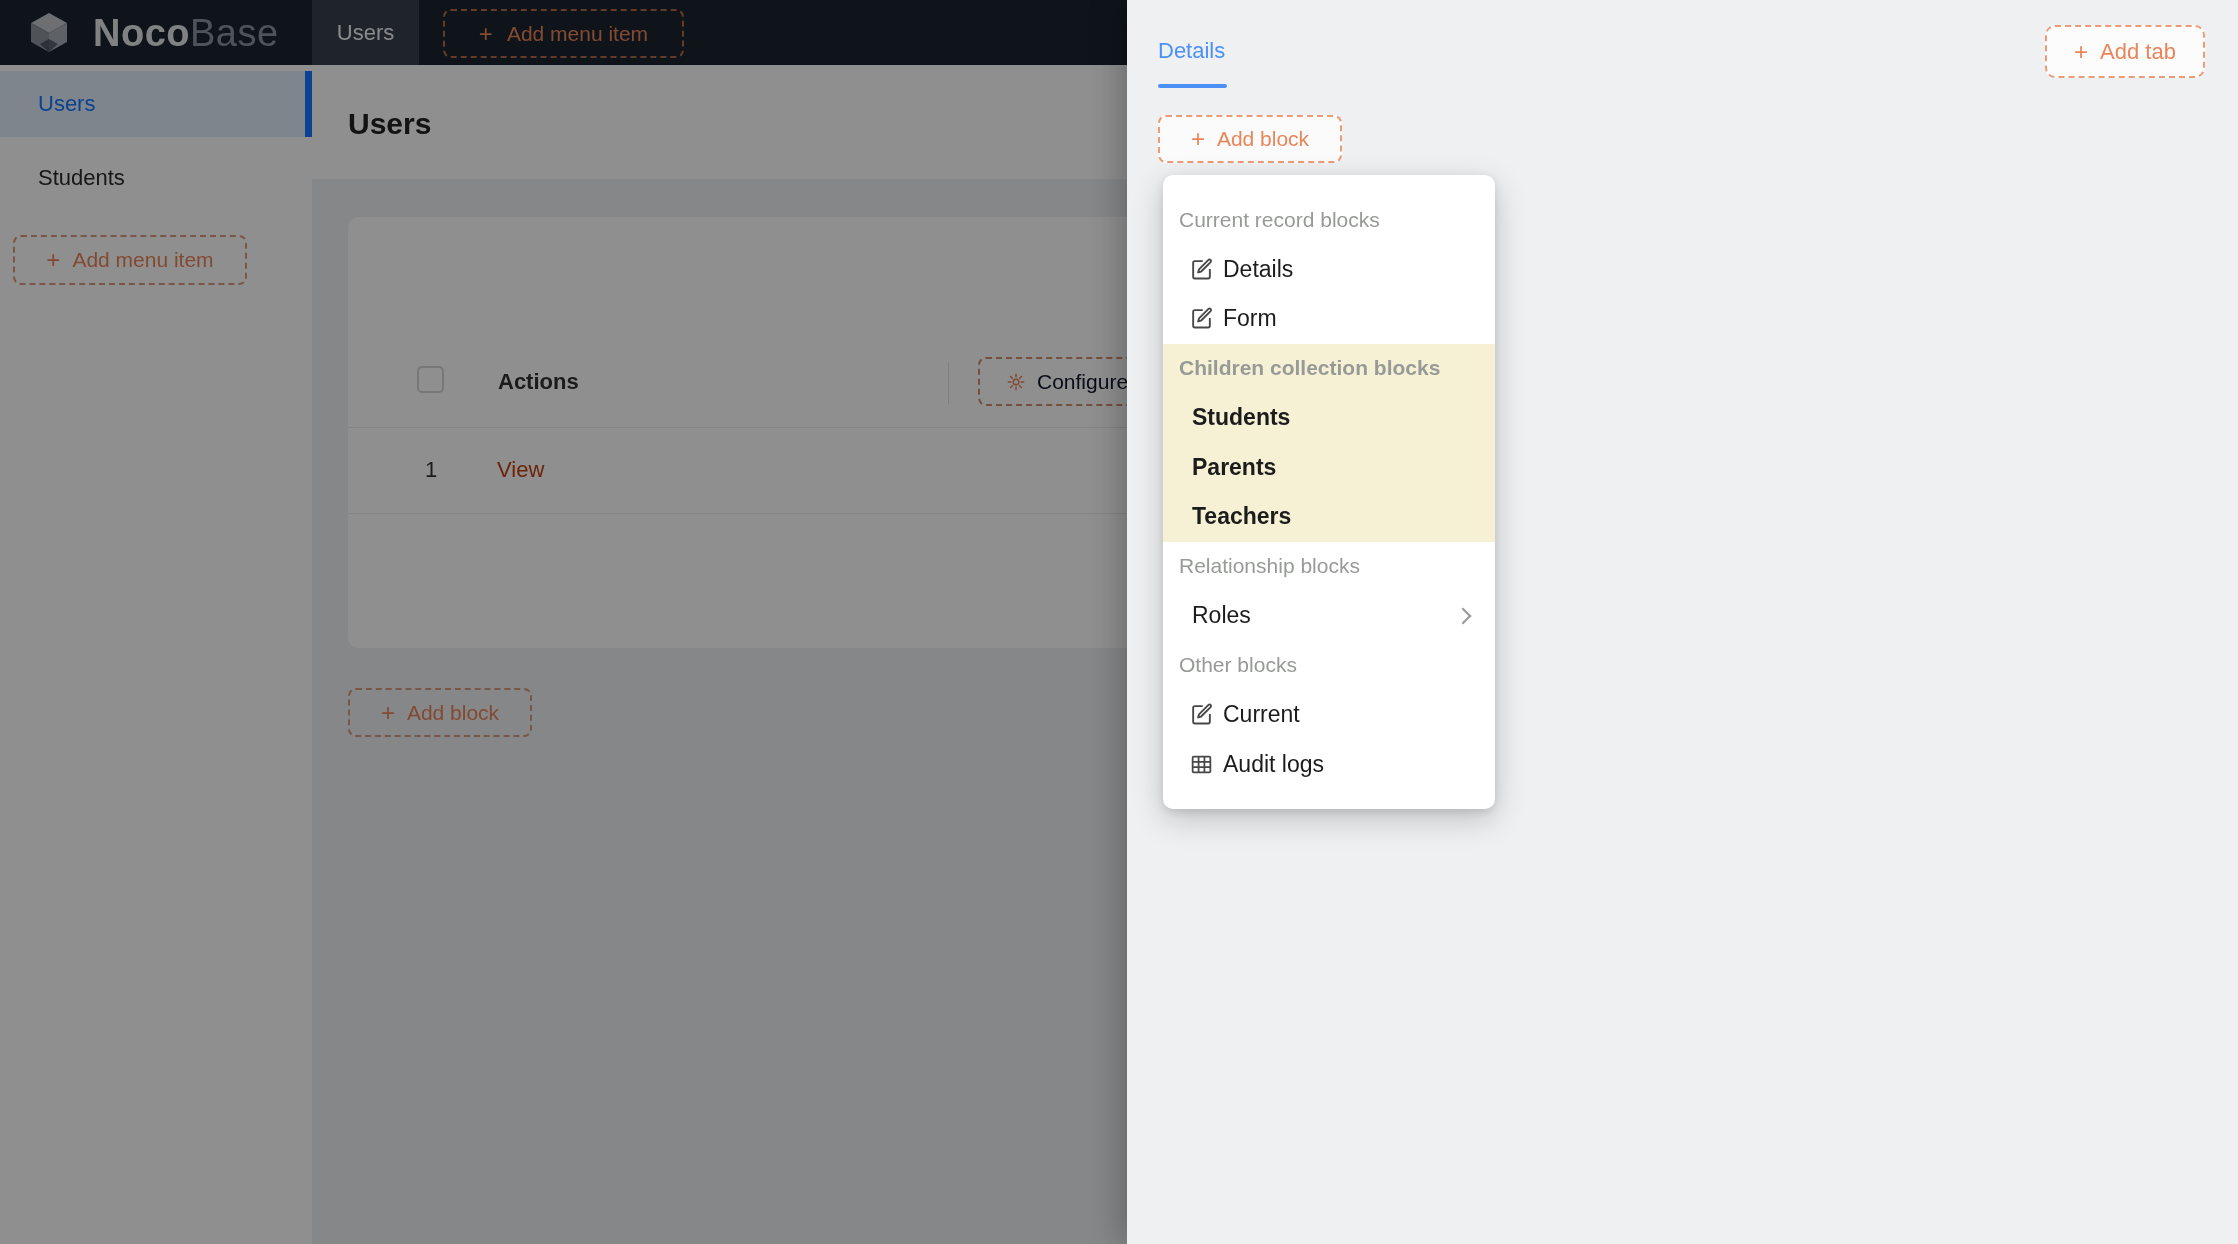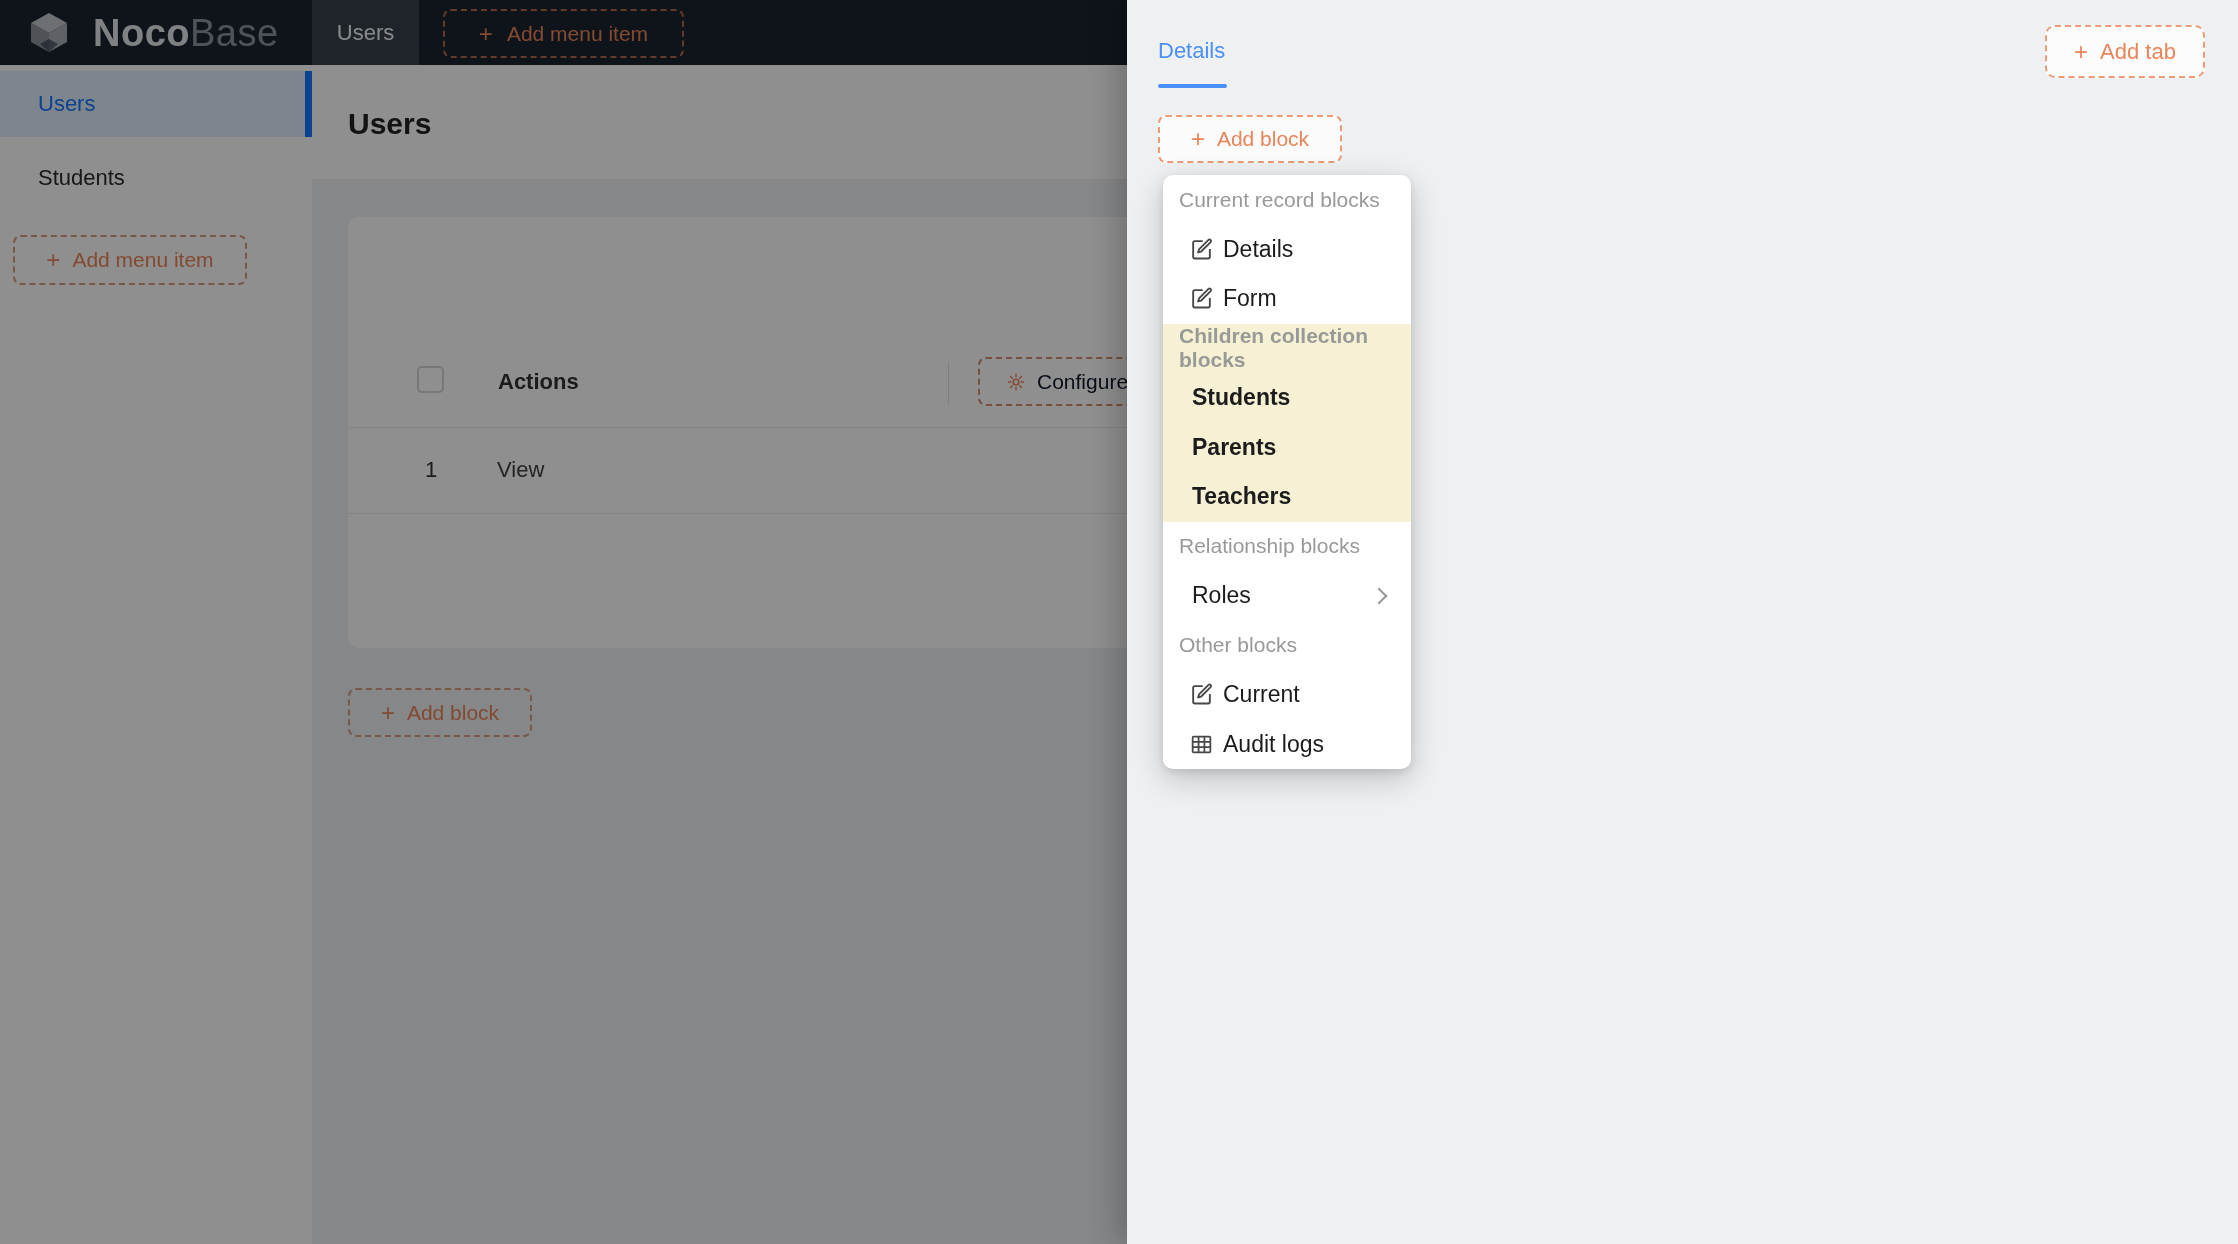--- a/index.html
+++ b/index.html
@@ -31,35 +31,35 @@
 
   .content { position:absolute; left:312px; top:179px; width:1926px; height:1065px; background:#eff1f4; }
   .card { position:absolute; left:36px; top:38px; width:824px; height:431px; background:#ffffff; border-radius:10px; }
   .thead-border { position:absolute; left:0; top:210px; width:100%; height:1px; background:#ececec; }
   .row-border { position:absolute; left:0; top:296px; width:100%; height:1px; background:#ececec; }
   .checkbox { position:absolute; left:69px; top:149px; width:27px; height:27px; border:2px solid #d4d4d4; border-radius:5px; background:#fff; cursor:pointer; }
   .col-actions { position:absolute; left:150px; top:152px; font-size:22px; font-weight:600; color:#333; }
   .col-div { position:absolute; left:600px; top:145px; width:1px; height:42px; background:#e3e3e3; }
   .configure-btn { position:absolute; left:630px; top:140px; width:172px; height:49px; border:2px dashed #d08f6c; border-radius:8px; background:transparent; color:#0f172a; font-size:21px; display:flex; align-items:center; gap:11px; padding-left:26px; cursor:pointer; font-family:inherit; white-space:nowrap; overflow:hidden; }
   .cell-idx { position:absolute; left:73px; top:240px; width:20px; text-align:center; font-size:22px; color:#333; }
-  .cell-view { position:absolute; left:149px; top:240px; font-size:22px; color:#404040; text-decoration:none; cursor:pointer; }
+  .cell-view { position:absolute; left:149px; top:240px; font-size:22px; color:#c2410c; text-decoration:none; cursor:pointer; }
   .main-add-block { position:absolute; left:36px; top:509px; width:184px; height:49px; border:2px dashed #d9997d; border-radius:8px; background:transparent; color:#ea8459; font-size:21px; display:flex; align-items:center; justify-content:center; gap:12px; cursor:pointer; font-family:inherit; }
 
   
   .drawer-mask { position:absolute; left:0; top:0; width:1127px; height:1244px; background:rgba(0,0,0,0.44); z-index:10; cursor:pointer; }
 
   
   .drawer { position:absolute; left:1127px; top:0; width:1111px; height:1244px; background:#eef0f2; z-index:20; box-shadow:-9px 0 28px rgba(0,0,0,0.22); }
   .dtab { position:absolute; left:31px; top:38px; font-size:22px; color:#4a90f7; cursor:pointer; }
   .dtab-underline { position:absolute; left:31px; top:84px; width:69px; height:4px; background:#4a90f7; border-radius:2px; }
   .add-tab-btn { position:absolute; left:918px; top:25px; width:160px; height:53px; border:2px dashed #eb9c77; border-radius:10px; background:#fcfcfc; color:#ea8459; font-size:22px; display:flex; align-items:center; justify-content:center; gap:12px; cursor:pointer; font-family:inherit; }
   .drawer-add-block { position:absolute; left:31px; top:115px; width:184px; height:48px; border:2px dashed #eb9c77; border-radius:8px; background:#fbfbfb; color:#ea8459; font-size:21px; display:flex; align-items:center; justify-content:center; gap:12px; cursor:pointer; font-family:inherit; }
 
   
-  .dropdown { position:absolute; left:1163px; top:175px; width:248px; z-index:30; background:#ffffff; border-radius:10px; padding:0 0; box-shadow:0 10px 32px rgba(0,0,0,0.20), 0 3px 8px rgba(0,0,0,0.10); }
+  .dropdown { position:absolute; left:1163px; top:175px; width:332px; z-index:30; background:#ffffff; border-radius:10px; padding:20px 0; box-shadow:0 10px 32px rgba(0,0,0,0.20), 0 3px 8px rgba(0,0,0,0.10); }
   .dd-group-label { height:49.5px; display:flex; align-items:center; padding-left:16px; font-size:21px; color:#979a97; }
   .dd-item { height:49.5px; display:flex; align-items:center; padding-left:29px; padding-right:18px; font-size:23px; color:#1c1c1c; cursor:pointer; }
   .dd-item.with-icon { padding-left:26px; }
   .dd-item .dd-icon { width:25px; height:25px; margin-right:9px; flex:0 0 auto; }
   .dd-highlight { background:#f6f1d4;font-weight:bold; }
   .chev { margin-left:auto; width:12px; height:12px; border-top:2px solid #999; border-right:2px solid #999; transform:rotate(45deg); margin-right:8px; }
 </style>
 </head>
 <body>
 

